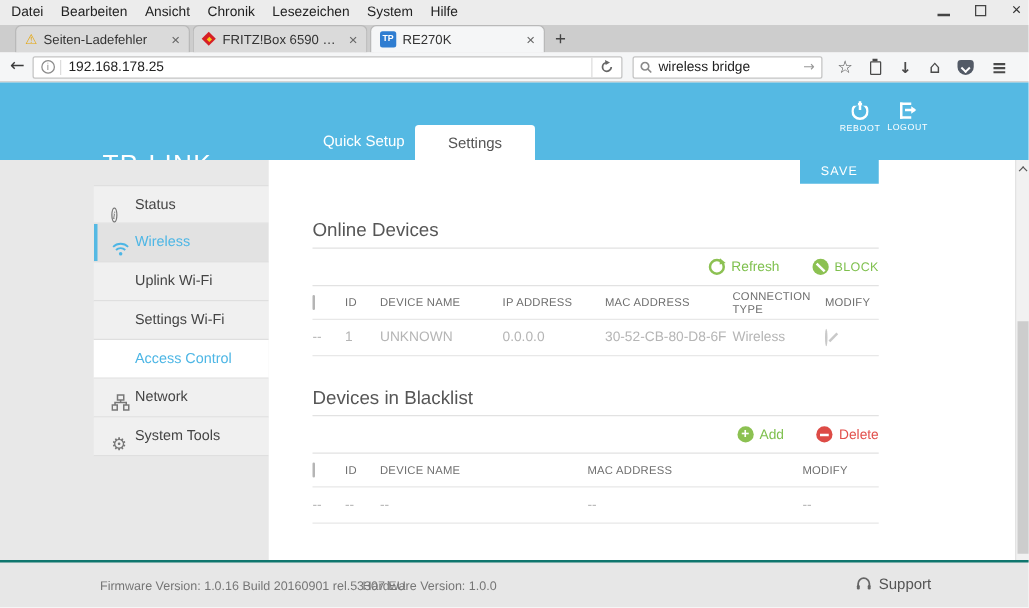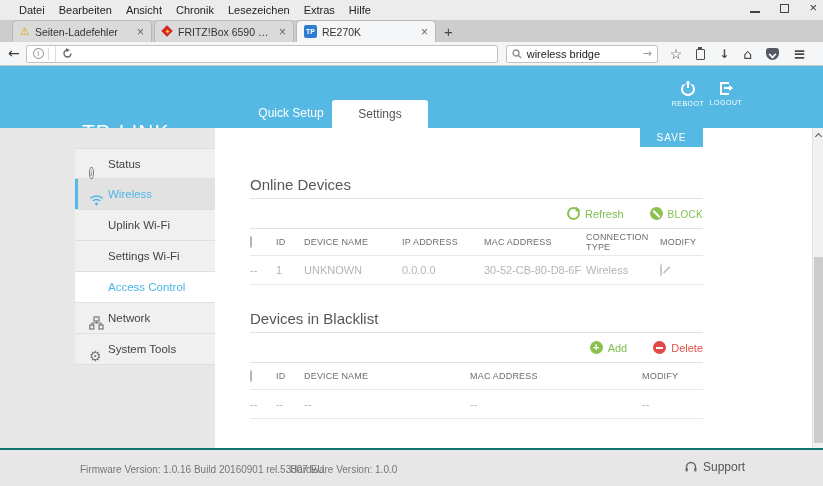--- a/index.html
+++ b/index.html
@@ -3,21 +3,21 @@
 <meta charset="utf-8">
 <style>
   * { margin:0; padding:0; box-sizing:border-box; }
   html,body { width:823px; height:486px; overflow:hidden; background:#fff;
     font-family:"Liberation Sans","DejaVu Sans",sans-serif; }
   .screen { position:relative; width:823px; height:486px; }
   .uni { font-family:"DejaVu Sans",sans-serif; }
 
   
   .menubar { position:absolute; top:0; left:0; width:823px; height:20px; background:#ececec;
-    display:flex; align-items:center; padding-left:12px; font-size:11px; color:#222; }
+    display:flex; align-items:center; padding-left:2px; font-size:11px; color:#222; }
   .menu-item { padding:2px 7px; cursor:default; }
   .win-controls { position:absolute; right:6px; top:3px; display:flex; align-items:center; gap:20px; }
   .wc-min { width:10px; height:2px; background:#444; margin-top:7px; }
   .wc-rest { width:9px; height:9px; border:1.5px solid #444; }
   .wc-close { font-size:13px; color:#333; line-height:10px; }
 
   .tabstrip { position:absolute; top:20px; left:0; width:823px; height:22px; background:#cdcdcd;
     display:flex; align-items:flex-end; padding-left:12px; }
   .tab { width:140px; height:22px; display:flex; align-items:center; gap:5px; padding:0 7px;
     border-radius:5px 5px 0 0; border:1px solid #b9b9b9; border-bottom:none;
@@ -149,21 +149,21 @@
 <body>
 
 <div class="screen">
 
   <div class="menubar">
     <span class="menu-item">Datei</span>
     <span class="menu-item">Bearbeiten</span>
     <span class="menu-item">Ansicht</span>
     <span class="menu-item">Chronik</span>
     <span class="menu-item">Lesezeichen</span>
-    <span class="menu-item">Extras</span>
+    <span class="menu-item">System</span>
     <span class="menu-item">Hilfe</span>
     <span class="win-controls">
       <span class="wc-min"></span>
       <span class="wc-rest"></span>
       <span class="wc-close">×</span>
     </span>
   </div>
 
   <div class="tabstrip">
     <div class="tab">
@@ -182,20 +182,21 @@
       <span class="tab-close">×</span>
     </div>
     <span class="newtab">+</span>
   </div>
 
   <div class="navbar">
     <span class="back-btn uni">←</span>
     <div class="urlbar">
       <span class="info-icon">i</span>
       <span class="url-sep"></span>
+      <span class="url-text">192.168.178.25</span>
       <span class="reload-seg">
         <svg width="11" height="11" viewBox="0 0 11 11">
           <path d="M9 5.5 A3.5 3.5 0 1 1 5.5 2" fill="none" stroke="#666" stroke-width="1.4"></path>
           <path d="M4 0 L8 2 L4.5 4 Z" fill="#666"></path>
         </svg>
       </span>
     </div>
     <div class="searchbar">
       <svg width="10" height="10" viewBox="0 0 10 10" style="margin:0 5px;">
         <circle cx="4" cy="4" r="3" fill="none" stroke="#8a8a8a" stroke-width="1.3"></circle>

